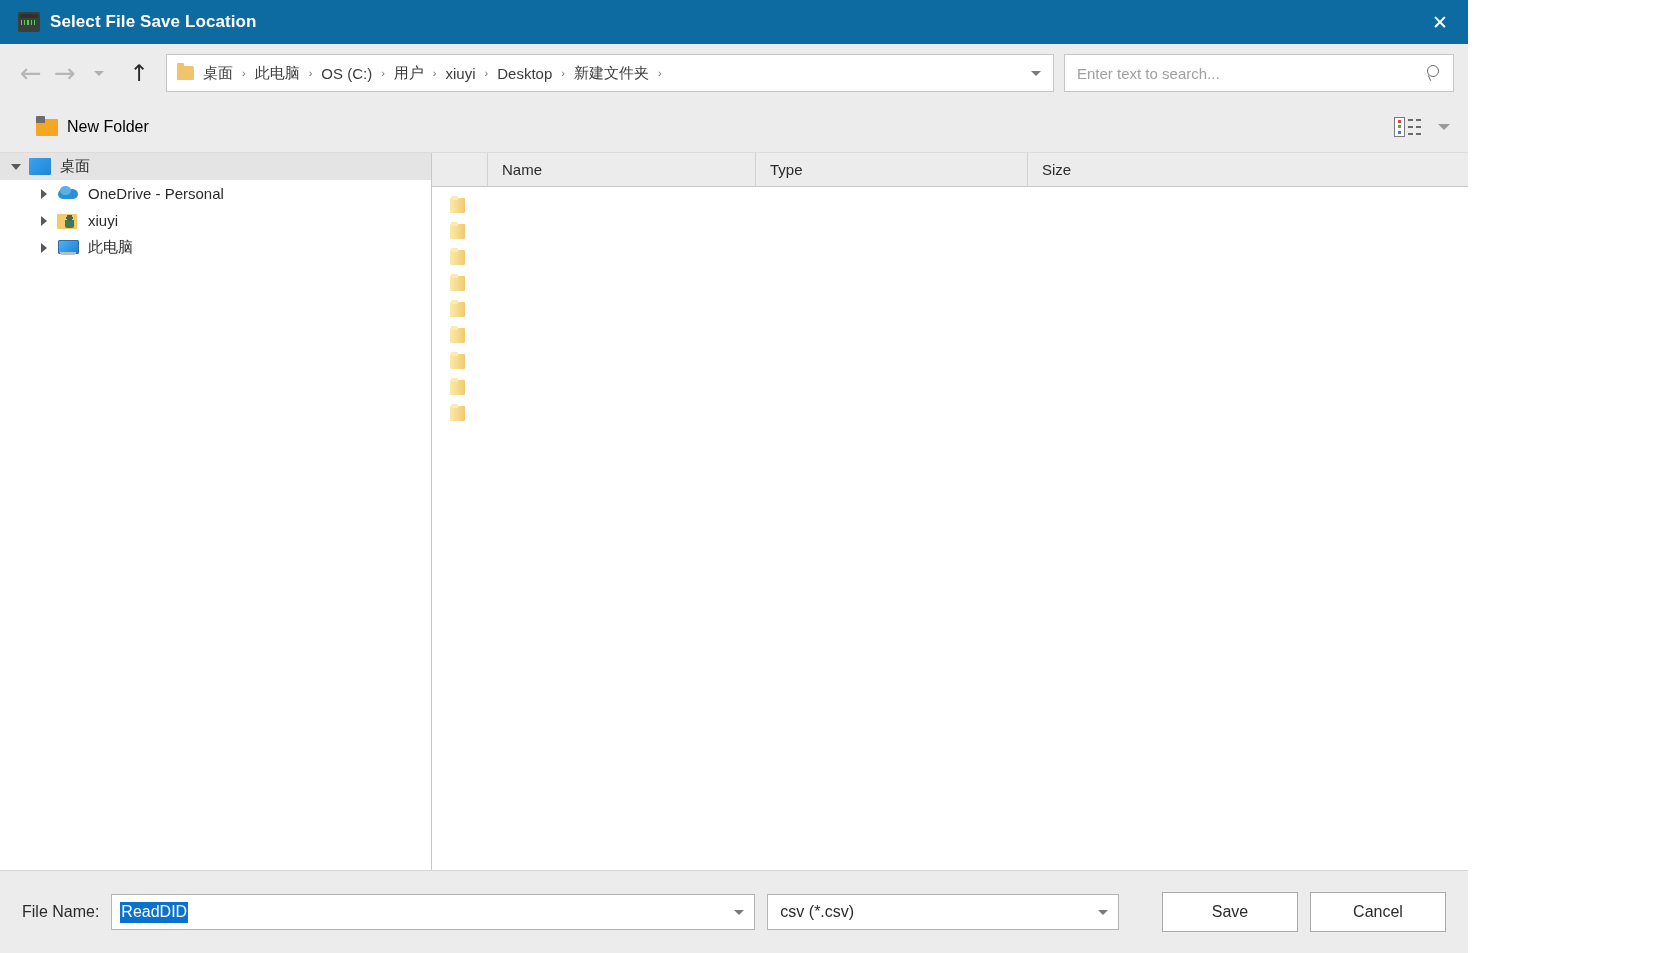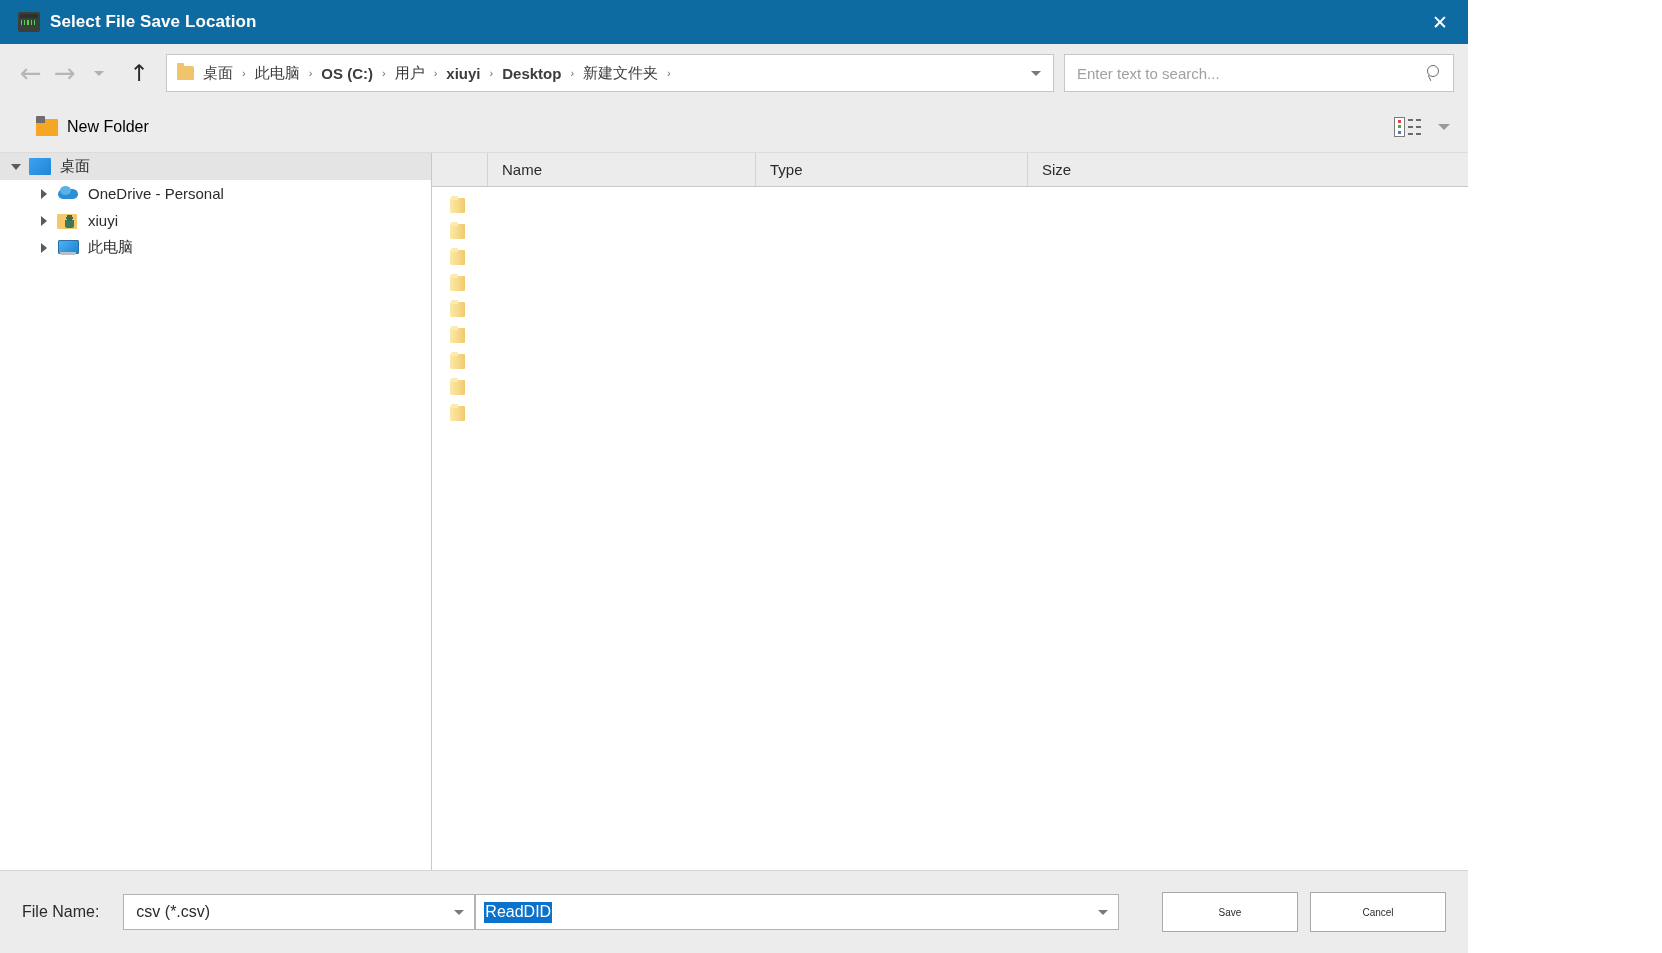--- a/index.html
+++ b/index.html
@@ -148,21 +148,21 @@
     background: #f0c36d;
     border-radius: 1px 1px 0 0;
   }
   .crumb {
     font-size: 15px;
     color: #3c3c3c;
     padding: 3px 7px;
     white-space: nowrap;
     cursor: pointer;
   }
-  .crumb.bold { font-weight: bold; }
+  .crumb.bold { font-weight: normal; }
   .crumb-sep {
     color: #6d6d6d;
     font-size: 11px;
     padding: 0 2px;
     cursor: pointer;
     user-select: none;
   }
   .address-caret {
     margin-left: auto;
     width: 34px;
@@ -577,21 +577,21 @@
   .footer-btns {
     margin-left: auto;
     display: flex;
     gap: 12px;
   }
   .btn {
     width: 136px;
     height: 40px;
     background: #ffffff;
     border: 1px solid #a9a9a9;
-    font-size: 10px;
+    font-size: 16px;
     color: #2b2b2b;
     cursor: pointer;
     font-family: "Liberation Sans", sans-serif;
     display: flex;
     align-items: center;
     justify-content: center;
   }
 </style>
 </head>
 <body>
@@ -749,29 +749,29 @@
             <span class="row-name"></span>
           </div>
         </div>
     </div>
 
   </div>
 
   <div class="footer">
     <span class="fname-label">File Name:</span>
 
+    <div class="combo combo-name">
+      <span class="combo-value selected">ReadDID</span>
+      <span class="combo-caret"></span>
+    </div>
+
     <div class="combo combo-type">
       <span class="combo-value">csv (*.csv)</span>
       <span class="combo-caret"></span>
     </div>
 
-    <div class="combo combo-name">
-      <span class="combo-value selected">ReadDID</span>
-      <span class="combo-caret"></span>
-    </div>
-
     <div class="footer-btns">
       <button class="btn">Save</button>
       <button class="btn">Cancel</button>
     </div>
   </div>
 
 </div>
 
 </body></html>

